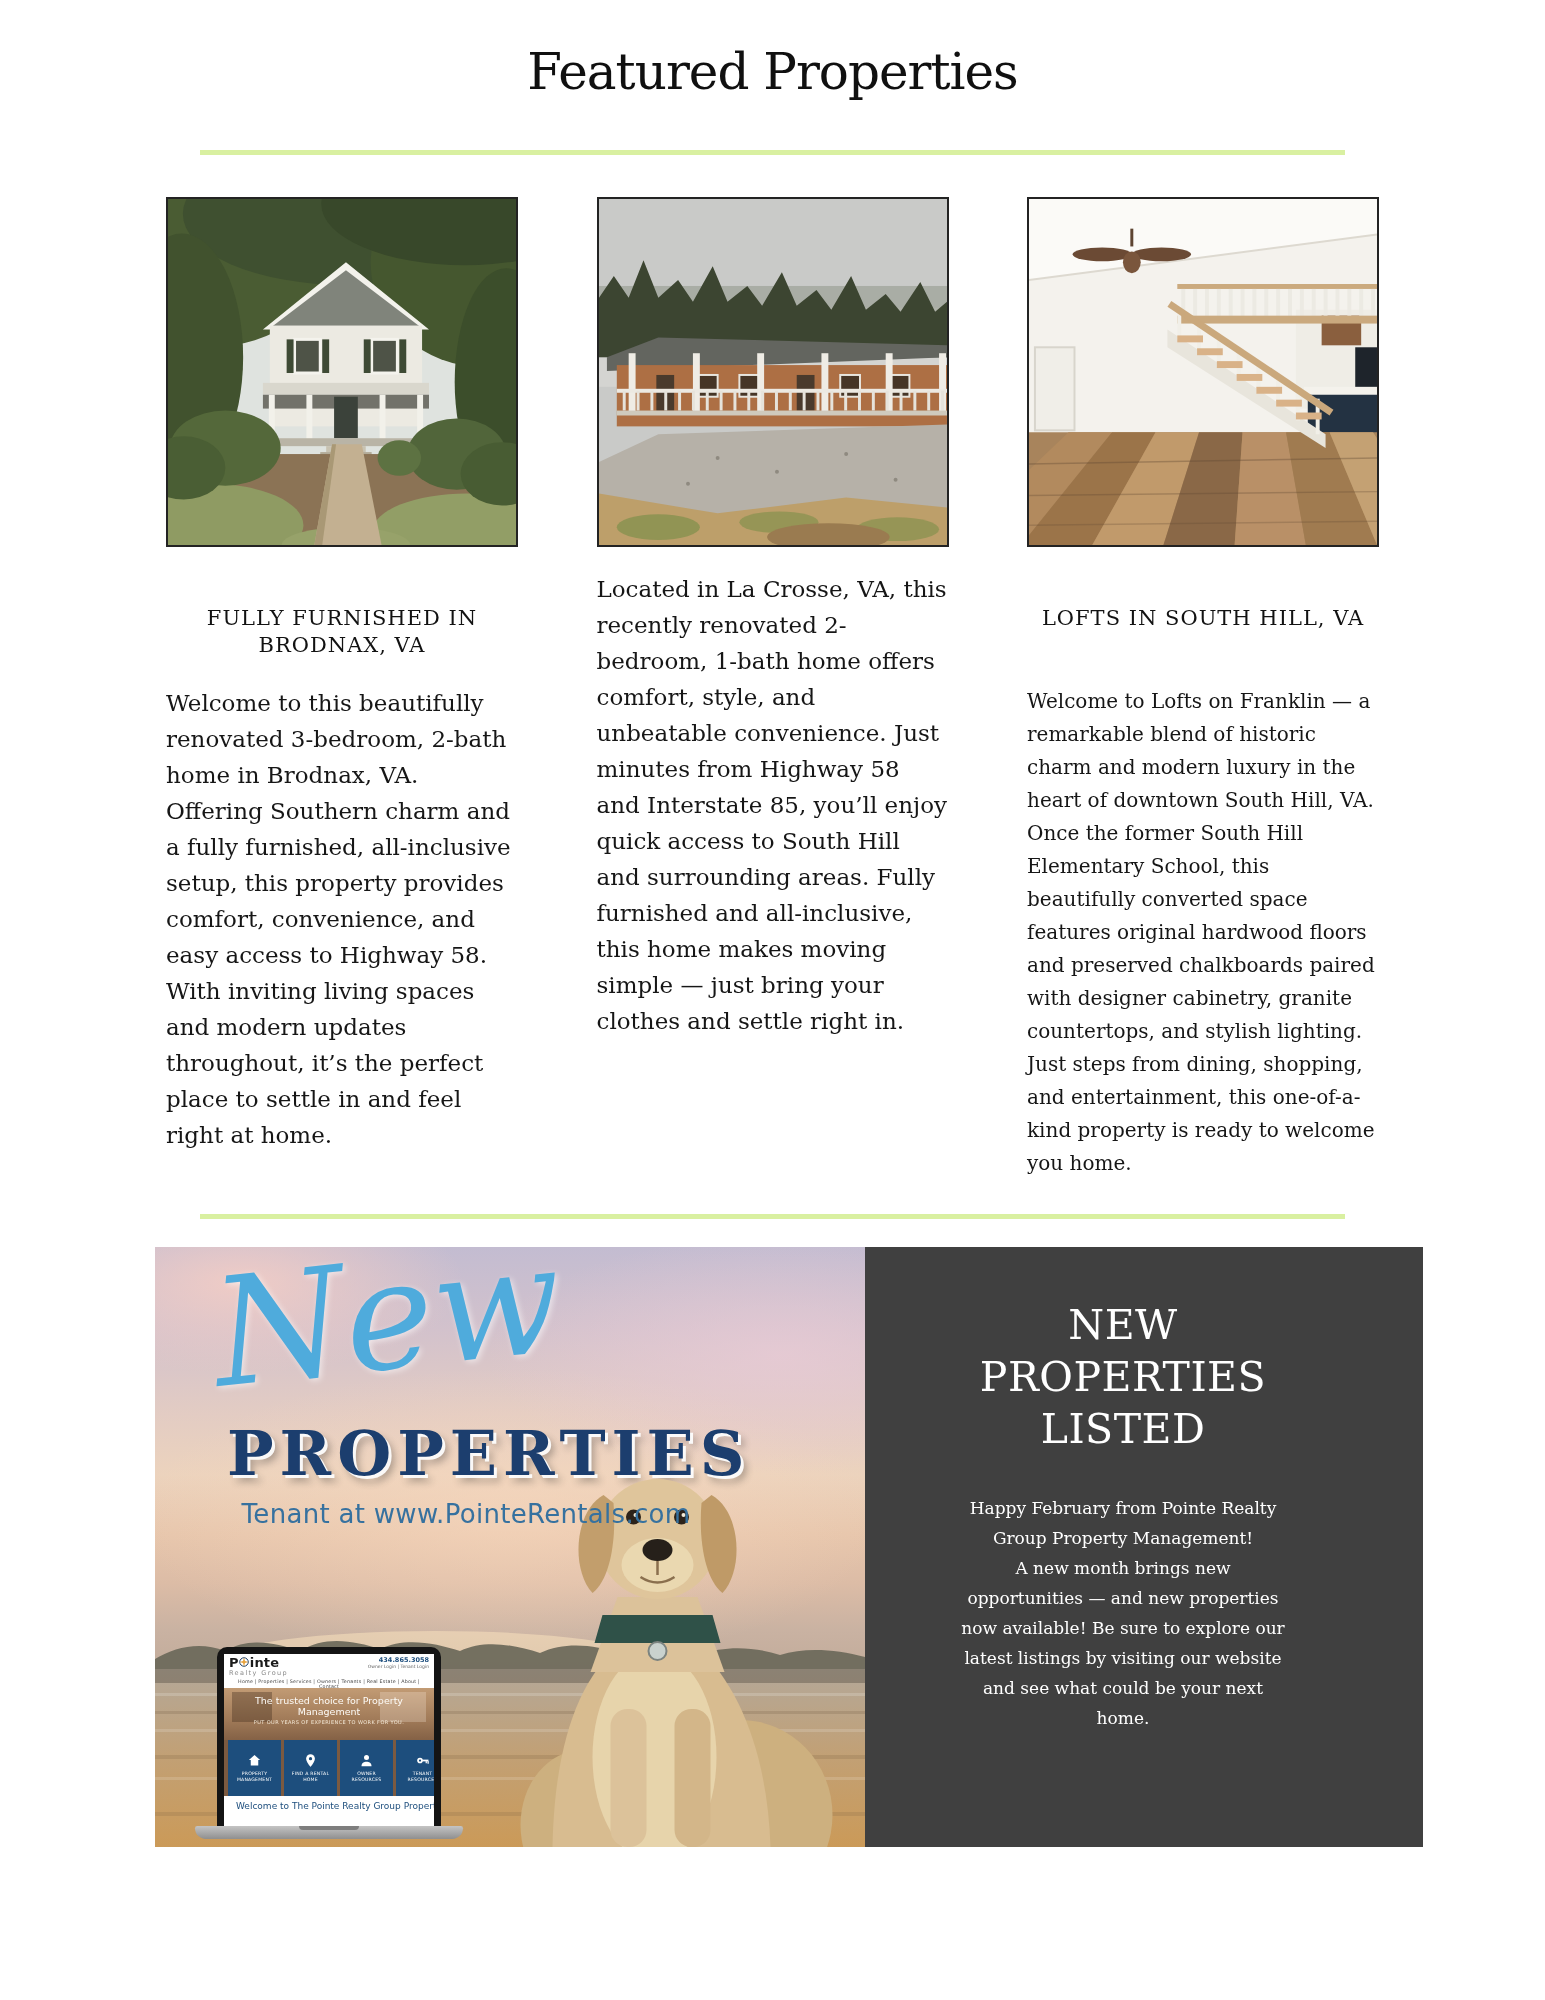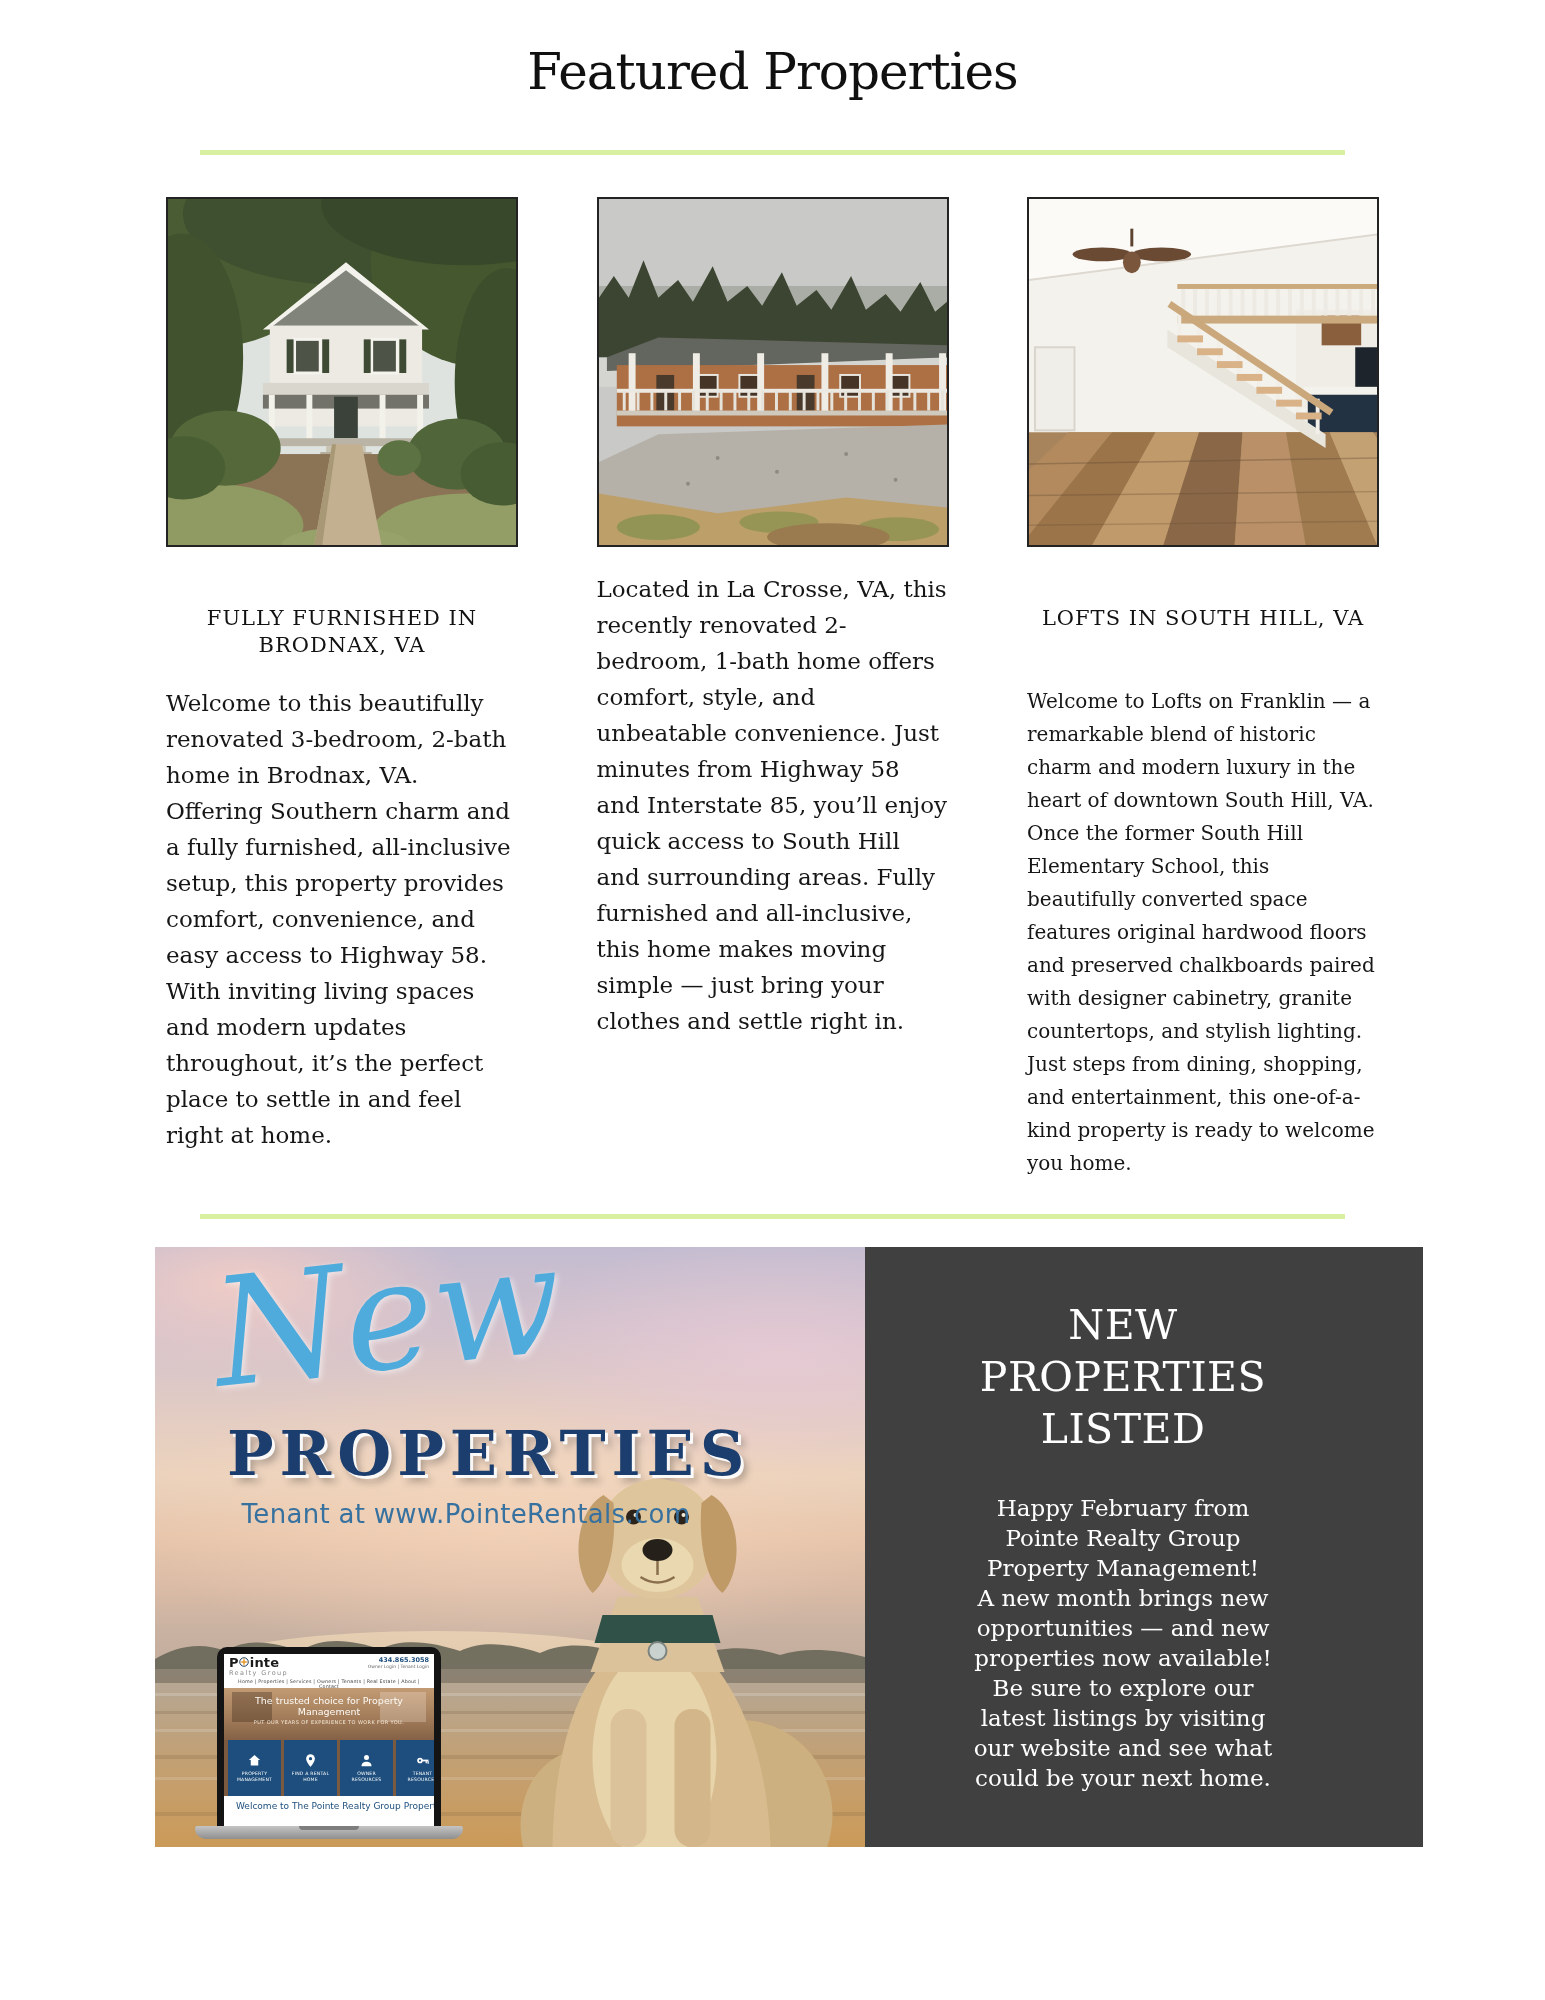--- a/index.html
+++ b/index.html
@@ -73,21 +73,21 @@
   .lt-tile-label{font-size:4.6px;color:#fff;line-height:1.25;margin-top:3px;letter-spacing:.2px;width:46px;}
   .lt-welcome{height:24px;background:#fff;color:#1d4e7d;font-size:9px;font-weight:500;
               padding:5px 0 0 12px;white-space:nowrap;box-sizing:border-box;}
   .lt-base{width:268px;height:13px;background:linear-gradient(#c4c4c4,#8f8f8f);border-radius:3px 3px 14px 14px;position:relative;}
   .lt-base:before{content:"";position:absolute;left:104px;top:0;width:60px;height:4px;background:#7e7e7e;border-radius:0 0 6px 6px;}
 
   
   .blue-panel{flex:1;background:#404040;color:#ffffff;box-sizing:border-box;
               padding:52px 135px 0 93px;text-align:center;}
   .blue-heading{font-size:41px;line-height:52px;font-weight:400;letter-spacing:.5px;}
-  .blue-body{margin-top:38px;font-size:23px;line-height:30px;}
+  .blue-body{margin-top:38px;font-size:17px;line-height:30px;}
   .blue-body p{margin:0;}
 </style>
 </head>
 <body>
 
 <div class="page">
 
   <div class="title-wrap">
     <h1 class="page-title">Featured Properties</h1>
   </div>

